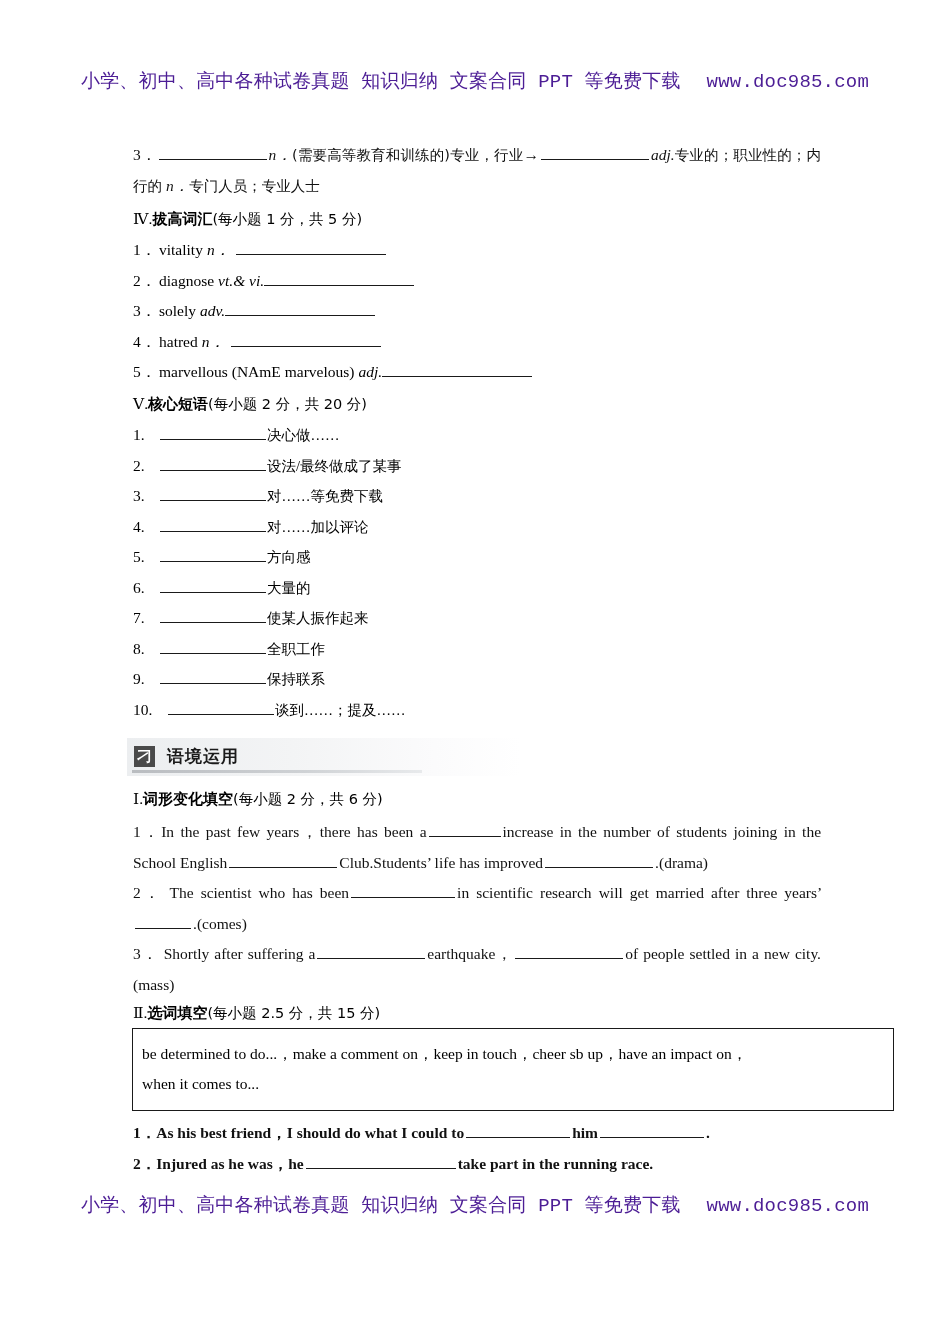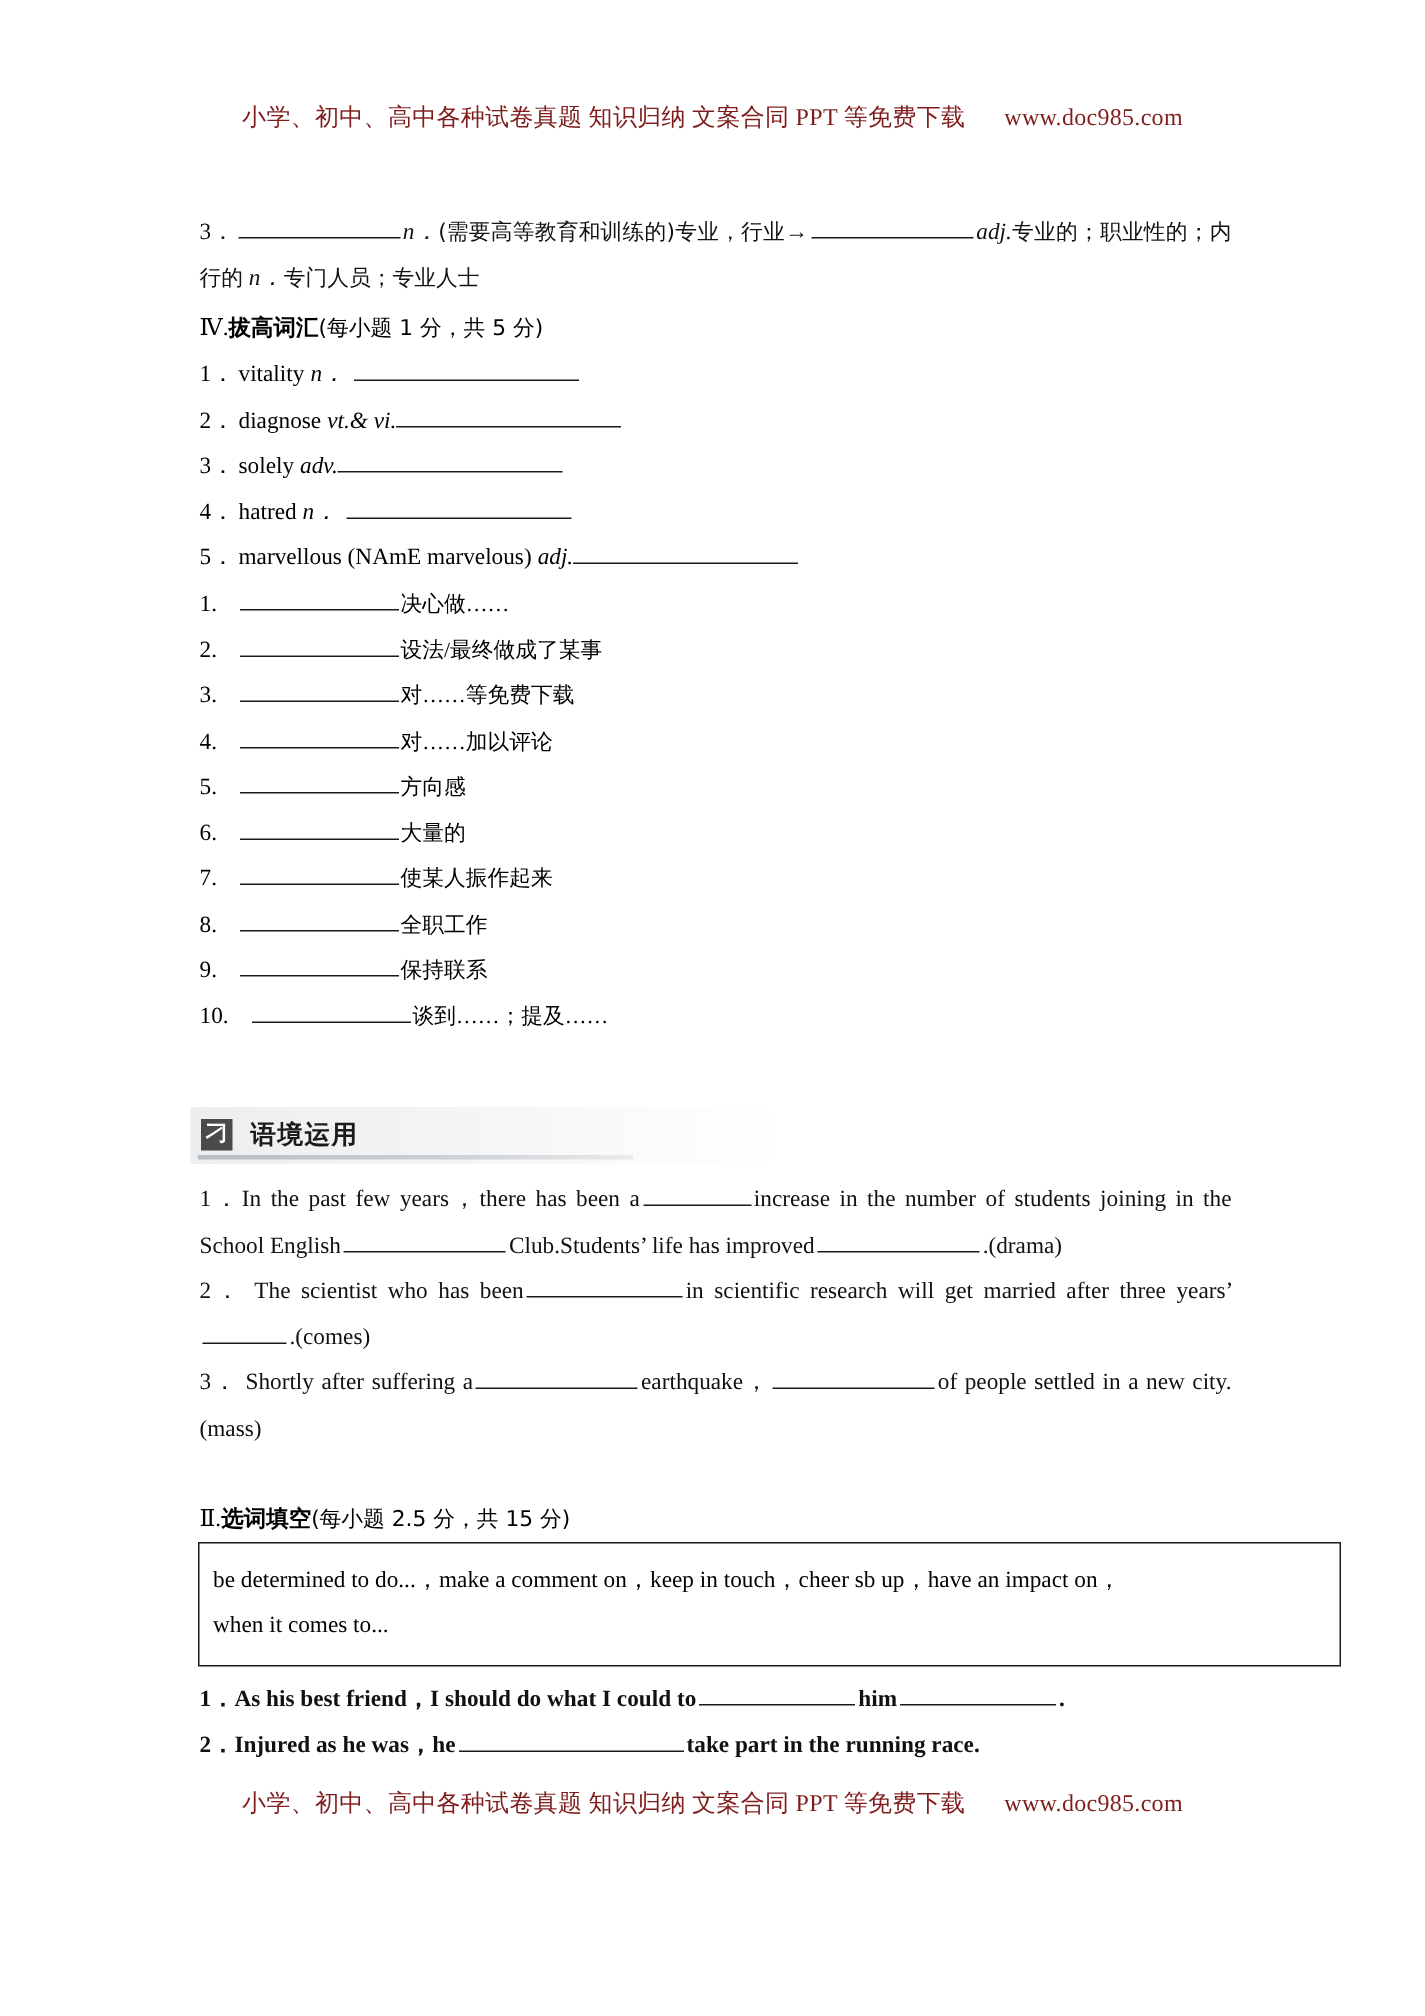--- a/index.html
+++ b/index.html
@@ -23,23 +23,23 @@
     height: 1344px;
   }
 
   
   .running-head,
   .running-foot {
     position: absolute;
     left: 0;
     width: 950px;
     text-align: center;
-    font-family: Liberation Serif, serif;
-    font-size: 16px;
-    color: #7f1d1d;
+    font-family: Liberation Mono, monospace;
+    font-size: 19px;
+    color: #4c1d95;
     letter-spacing: 0.2px;
     white-space: nowrap;
   }
   .running-head { top: 68px; }
   .running-foot { top: 1192px; }
   .running-head .url,
   .running-foot .url { margin-left: 26px; }
 
   
   .content {
@@ -235,20 +235,23 @@
 
     <div class="item">
       <span class="num">5．</span>
       <span>marvellous (NAmE marvelous)</span>
       <span class="it" style="margin-left:4px;">adj.</span>
       <span class="blank b-3xl" style="margin-left:0;"></span>
     </div>
   </div>
 
   <div class="content" style="top:388px;">
+    <div class="sec-head">
+      <span class="rn">Ⅴ</span><span>.</span><span class="cn-b">核心短语</span><span class="cn">(每小题 2 分，共 20 分)</span>
+    </div>
 
     <div class="prow">
       <span class="num">1.</span>
       <span class="rule"></span>
       <span class="gloss">决心做……</span>
     </div>
     <div class="prow">
       <span class="num">2.</span>
       <span class="rule"></span>
       <span class="gloss">设法/最终做成了某事</span>
@@ -295,20 +298,23 @@
     </div>
   </div>
 
   <div class="banner" style="top:738px;">
     <div class="banner-icon">刁</div>
     <div class="banner-title">语境运用</div>
     <div class="banner-rule"></div>
   </div>
 
   <div class="content" style="top:783px;">
+    <div class="sec-head">
+      <span class="rn">Ⅰ</span><span>.</span><span class="cn-b">词形变化填空</span><span class="cn">(每小题 2 分，共 6 分)</span>
+    </div>
 
     <div class="para" style="margin-top:2px;">
       <span>1．</span><span>In the past few years，there has been a</span><span class="blank b-sm"></span><span>increase in the number of students joining in the School English</span><span class="blank b-xl"></span><span>Club.Students</span><span>’</span> <span>life has improved</span><span class="blank b-xl"></span><span>.(drama)</span>
     </div>
 
     <div class="para">
       <span>2．</span>&nbsp;<span>The scientist who has been</span><span class="blank b-lg"></span><span>in scientific research will get married after three years</span><span>’</span> <span class="blank b-xs"></span><span>.(comes)</span>
     </div>
 
     <div class="para">

